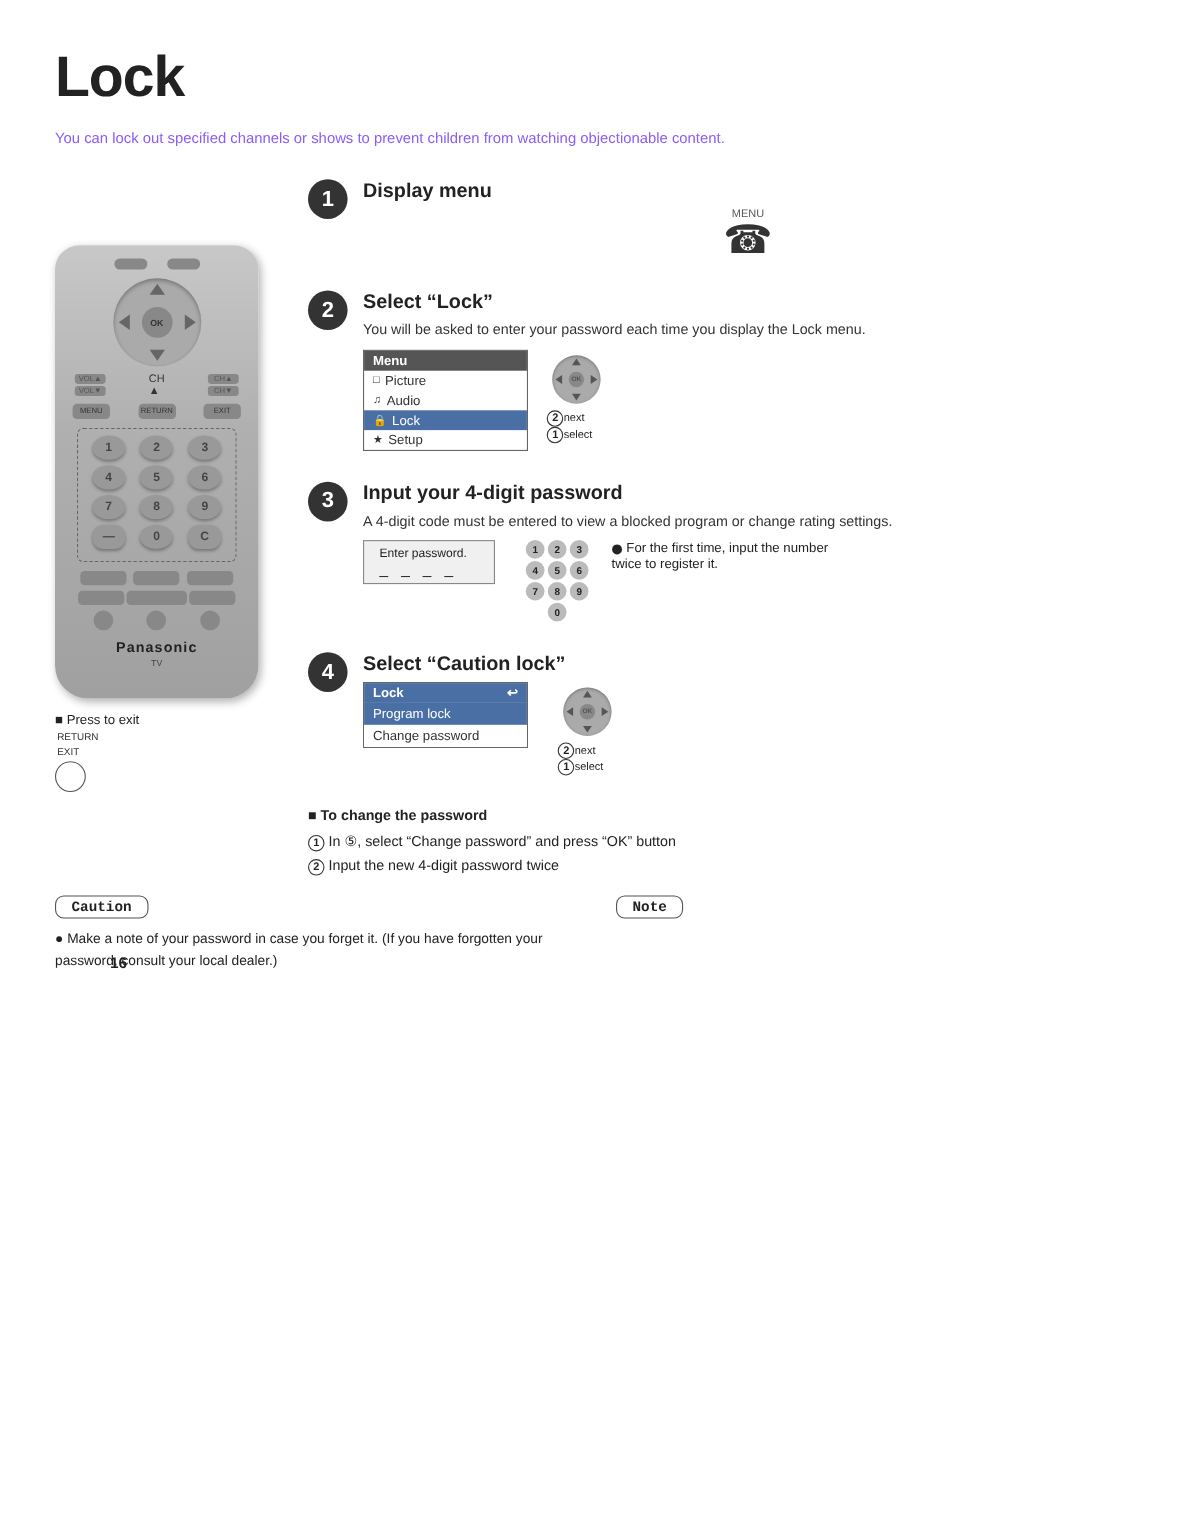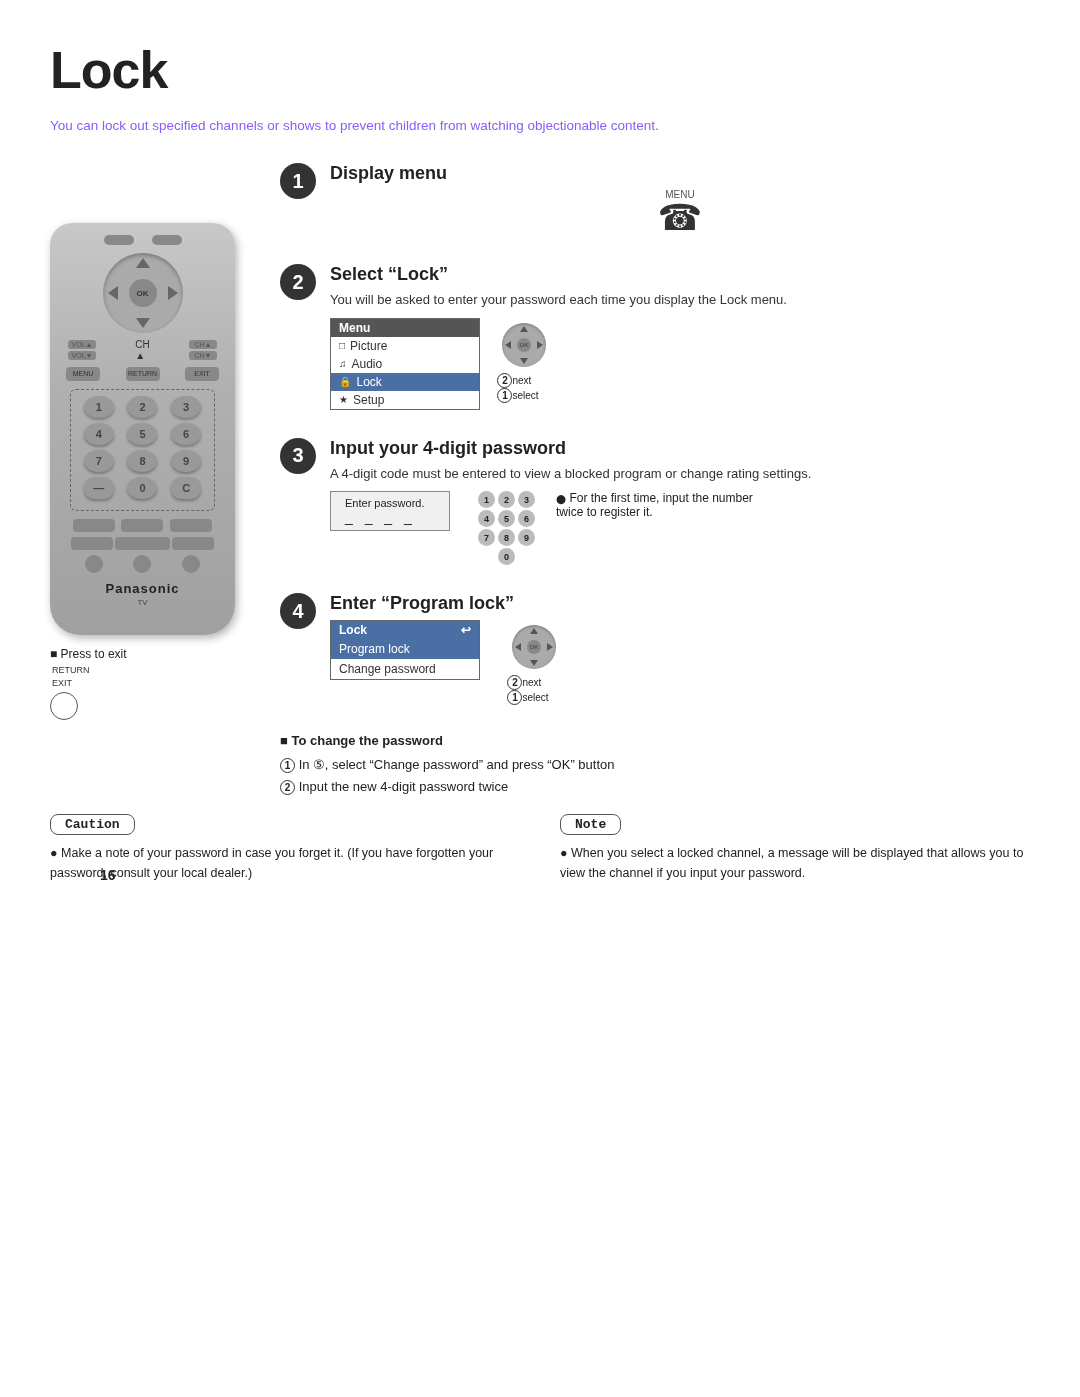--- a/index.html
+++ b/index.html
@@ -605,21 +605,21 @@
           <div style="font-size:12px;margin-left:10px;max-width:200px;">
             <span style="font-size:9px;">⬤</span> <span>For the first time, input the number twice to register it.</span>
           </div>
         </div>
       </div>
     </div>
 
     <div class="step">
       <div class="step-num">4</div>
       <div class="step-content">
-        <div class="step-title">Enter “Program lock”</div>
+        <div class="step-title">Select “Caution lock”</div>
         <div class="step-visual">
           <div>
             <div class="lock-menu">
               <div class="lock-menu-header">
                 <span>Lock</span>
                 <span>↩</span>
               </div>
               <div class="lock-menu-item" style="background:#4a6fa5;color:#ffffff;">Program lock</div>
               <div class="lock-menu-item">Change password</div>
             </div>
@@ -658,17 +658,16 @@
   </div>
 </div>
 
 <div class="caution-note-row">
   <div class="caution-box">
     <div class="box-label">Caution</div>
     <div class="box-text">● Make a note of your password in case you forget it. (If you have forgotten your password, consult your local dealer.)</div>
   </div>
   <div class="note-box">
     <div class="box-label">Note</div>
-    <div class="box-text">● When you select a locked channel, a message will be displayed that allows you to view the channel if you input your password.</div>
   </div>
 </div>
 
 <div class="page-num" style="position:relative;margin-top:14px;">16</div>
 
 </body></html>

